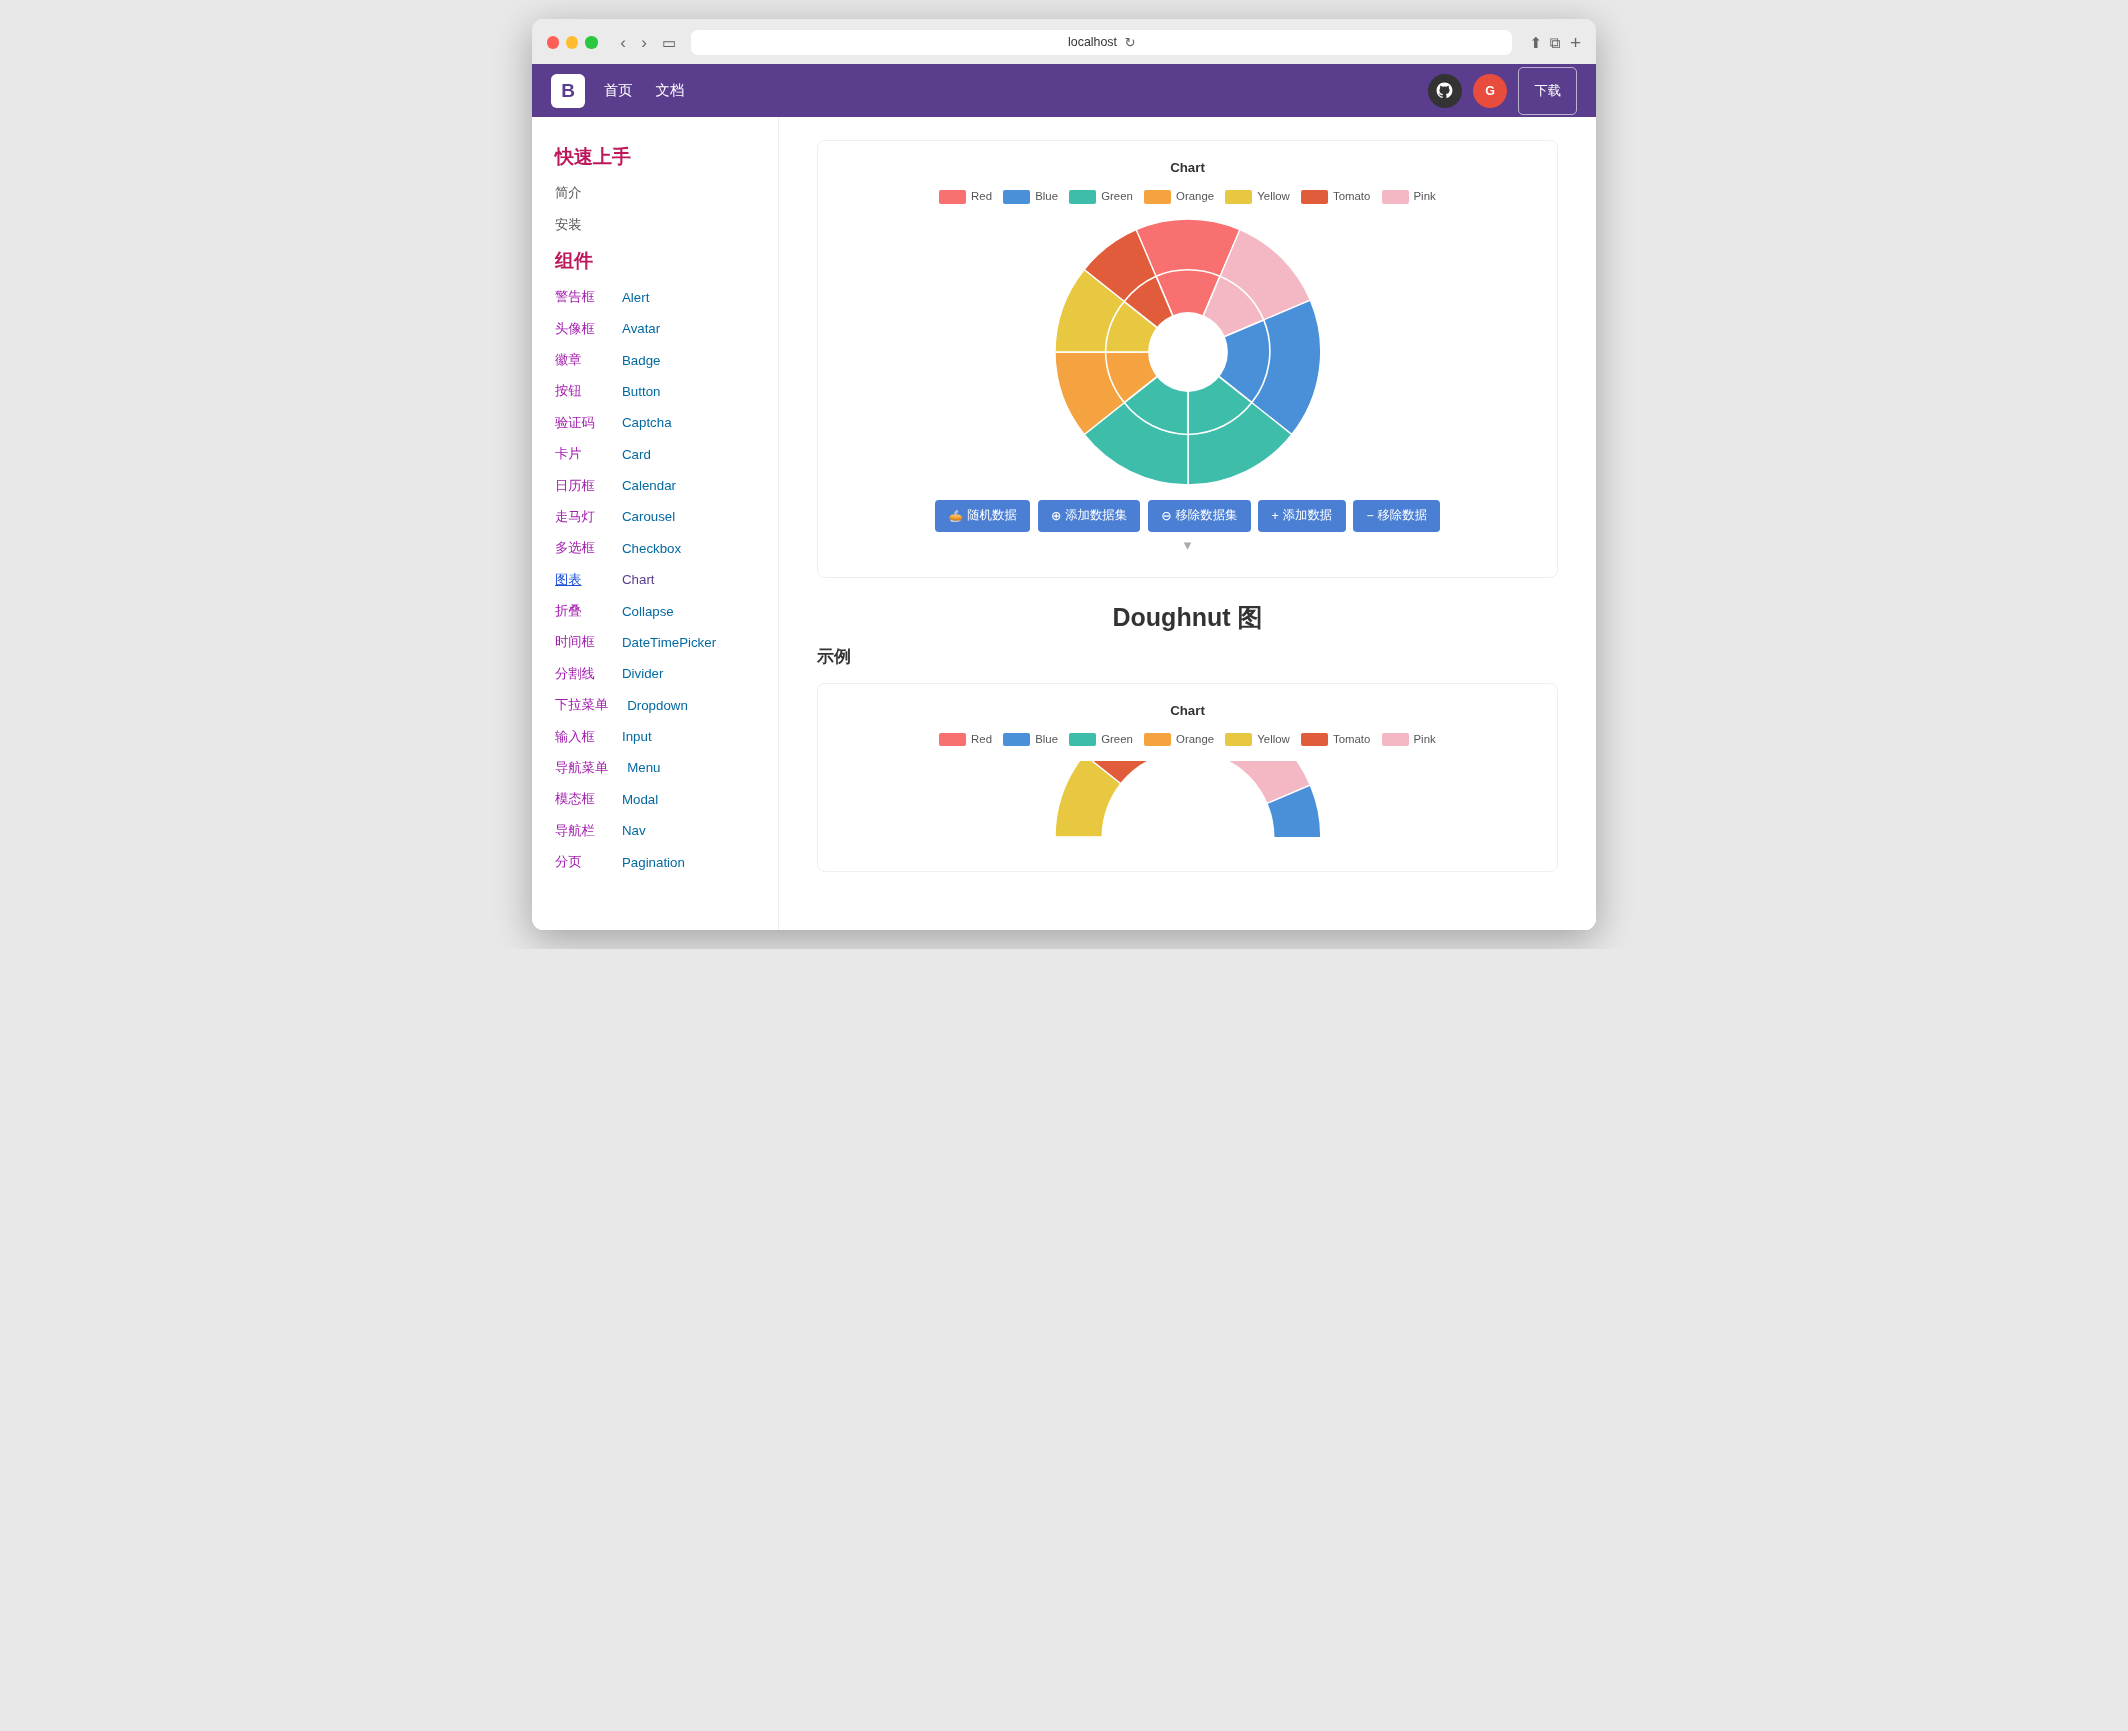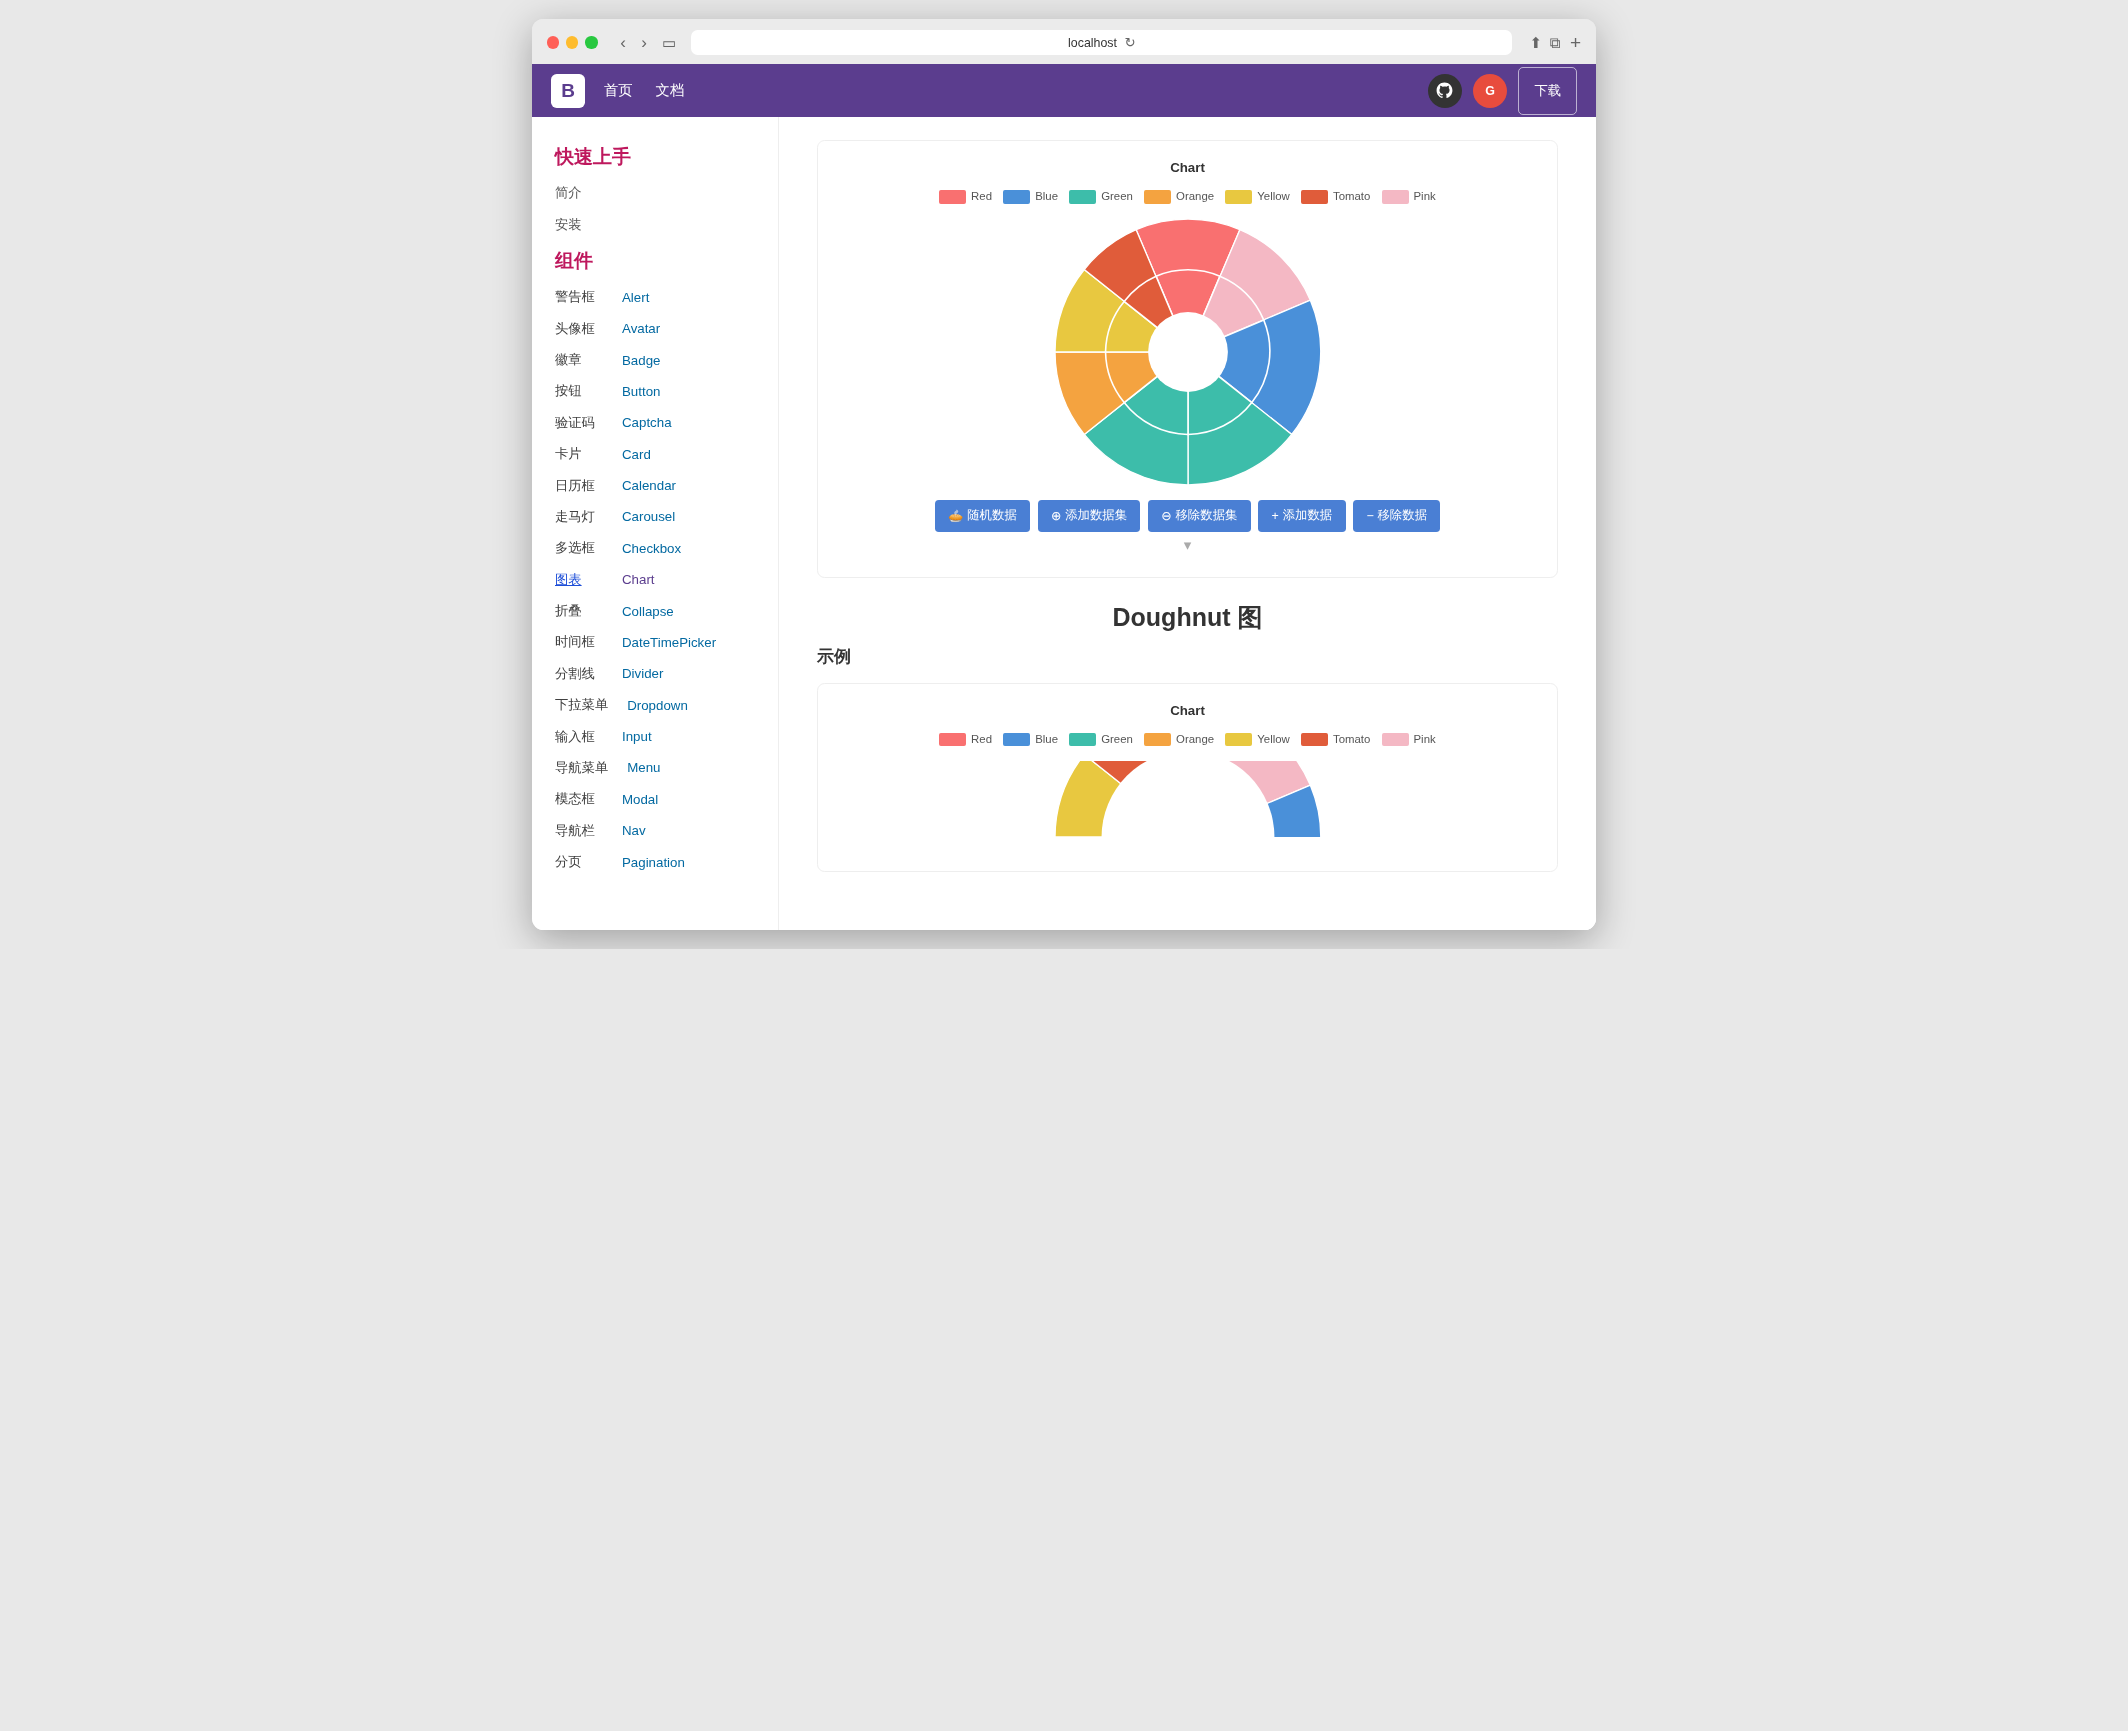--- a/index.html
+++ b/index.html
@@ -8,21 +8,21 @@
     .browser-chrome { background: #ebebeb; border-radius: 11.4px; padding: 0; overflow: hidden; width: 1064px; margin: 19px auto; box-shadow: 0 9.5px 38px rgba(0,0,0,0.3); }
     .browser-titlebar { background: #ebebeb; padding: 11.4px 15px 9.5px; display: flex; align-items: center; gap: 9.5px; }
     .browser-dots { display: flex; gap: 6.7px; }
     .dot { width: 12.4px; height: 12.4px; border-radius: 50%; }
     .dot-red { background: #ff5f57; }
     .dot-yellow { background: #febc2e; }
     .dot-green { background: #28c840; }
     .browser-nav { display: flex; gap: 3.8px; margin-left: 7.6px; }
     .nav-btn { background: none; border: none; cursor: pointer; color: #666; font-size: 17px; padding: 1.9px 5.7px; border-radius: 3.8px; }
     .sidebar-toggle { background: none; border: none; cursor: pointer; color: #666; font-size: 15px; padding: 1.9px 5.7px; }
-    .address-bar { flex: 1; background: white; border-radius: 6.7px; padding: 4.8px 11.4px; text-align: center; font-size: 12.4px; color: #333; display: flex; align-items: center; justify-content: center; gap: 7.6px; }
+    .address-bar { flex: 1; background: white; border-radius: 6.7px; padding: 4.8px 11.4px; text-align: center; font-size: 12.4px; color: #333; display: flex; align-items: flex-start; justify-content: center; gap: 7.6px; }
     .refresh-btn { background: none; border: none; cursor: pointer; color: #666; font-size: 13.3px; }
     .browser-actions { display: flex; gap: 7.6px; margin-left: 7.6px; }
     .browser-action-btn { background: none; border: none; cursor: pointer; color: #666; font-size: 15px; }
     .add-tab-btn { background: none; border: none; cursor: pointer; color: #666; font-size: 19px; font-weight: 300; }
 
     .app-container { display: flex; flex-direction: column; background: white; }
 
     .app-header { background: #5b3d8e; display: flex; align-items: center; padding: 0 19px; height: 53px; }
     .logo { width: 34px; height: 34px; background: white; border-radius: 5.7px; display: flex; align-items: center; justify-content: center; font-weight: bold; font-size: 19px; color: #5b3d8e; margin-right: 19px; }
     .nav-links { display: flex; gap: 23px; }
@@ -31,21 +31,21 @@
     .github-icon { width: 34px; height: 34px; border-radius: 50%; background: #333; display: flex; align-items: center; justify-content: center; color: white; font-size: 17px; }
     .gitee-icon { width: 34px; height: 34px; border-radius: 50%; background: #e84c3d; display: flex; align-items: center; justify-content: center; color: white; font-size: 13.3px; font-weight: bold; }
     .download-btn { background: transparent; border: 1px solid rgba(255,255,255,0.6); color: white; padding: 14px 15px; border-radius: 5px; cursor: pointer; font-size: 13.3px; }
 
     .main-layout { display: flex; height: calc(866px - 53px); }
 
     .sidebar { width: 247px; padding: 19px 0; overflow-y: auto; border-right: 1px solid #eee; flex-shrink: 0; }
     .sidebar-section-title { font-size: 19px; font-weight: bold; color: #be185d; padding: 7.6px 23px; }
     .sidebar-item { display: flex; align-items: center; padding: 6.7px 23px; cursor: pointer; font-size: 13.3px; color: #333; gap: 19px; }
     .sidebar-item.active { color: #5b3d8e; }
-    .sidebar-item .zh { color: #404040; min-width: 48px; }
+    .sidebar-item .zh { color: #a21caf; min-width: 48px; }
     .sidebar-item.active .zh { color: #1d4ed8; text-decoration: underline; }
     .sidebar-item .en { color: #0369a1; }
     .sidebar-item.active .en { color: #5b3d8e; font-weight: 500; }
     .sidebar-simple { padding: 6.7px 23px; cursor: pointer; font-size: 13.3px; color: #555; }
 
     .content { flex: 1; overflow-y: auto; padding: 23px 38px; background: #fff; }
 
     .chart-section { border: 1px solid #eee; border-radius: 7.6px; padding: 19px; margin-bottom: 23px; background: white; }
     .chart-title { text-align: center; font-weight: 600; font-size: 13.3px; color: #333; margin-bottom: 15px; }
     .chart-legend { display: flex; justify-content: center; flex-wrap: wrap; gap: 11.4px; margin-bottom: 15px; }

